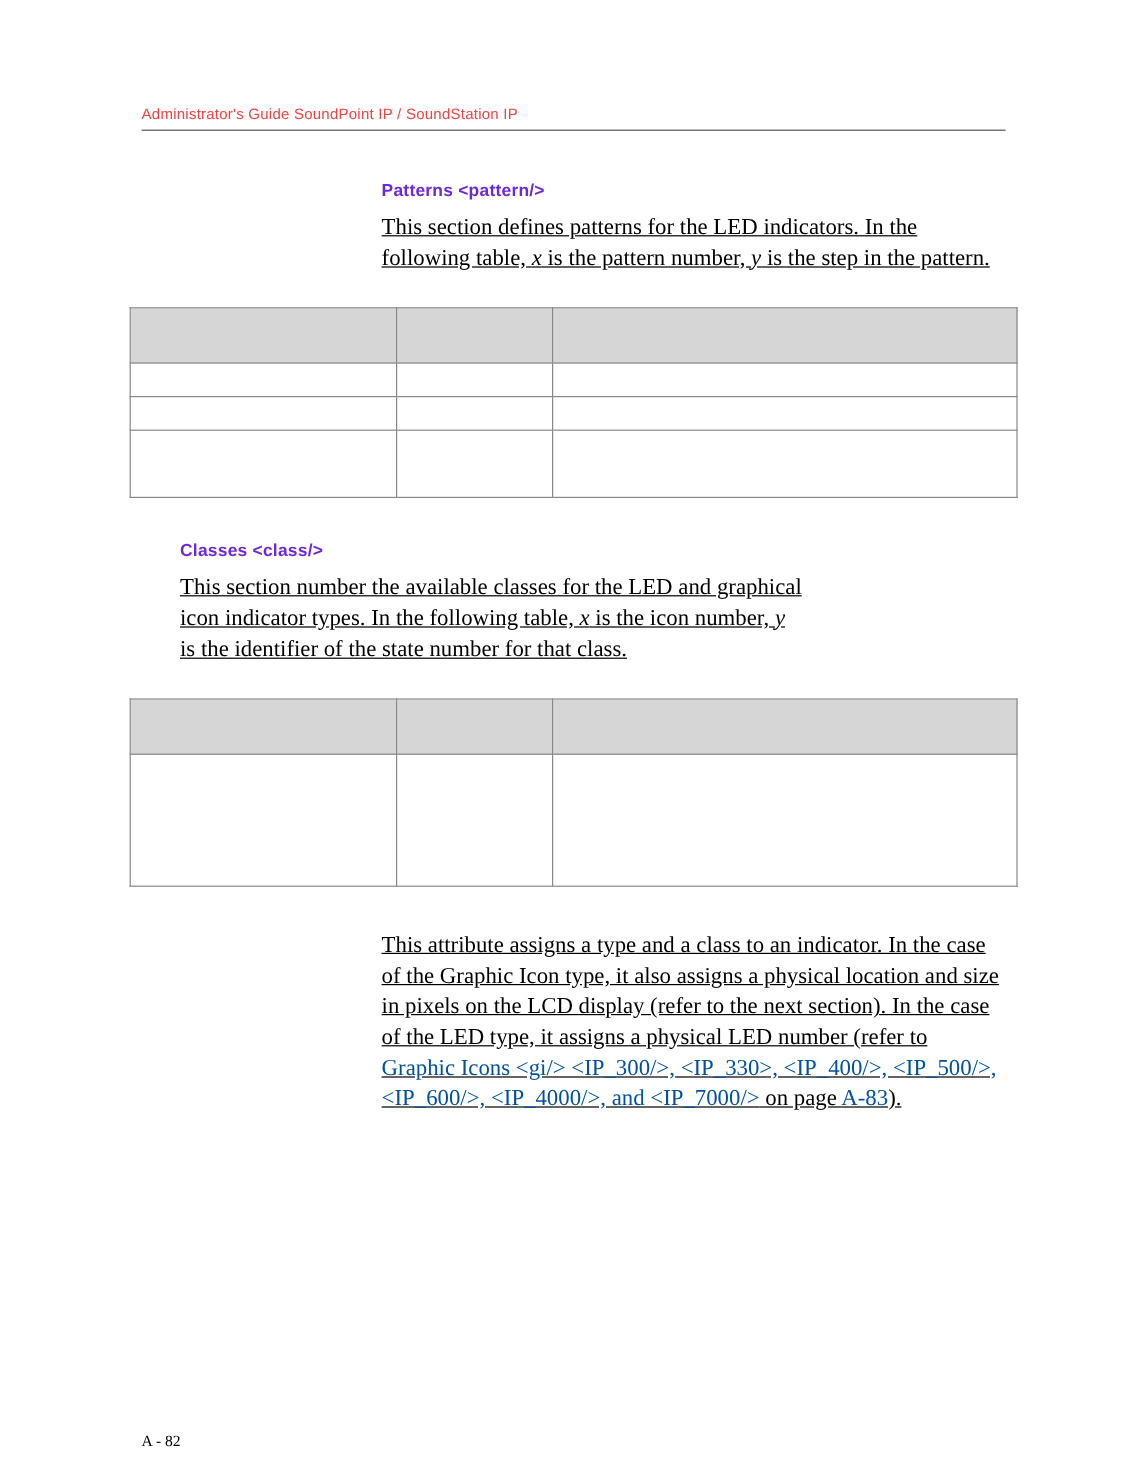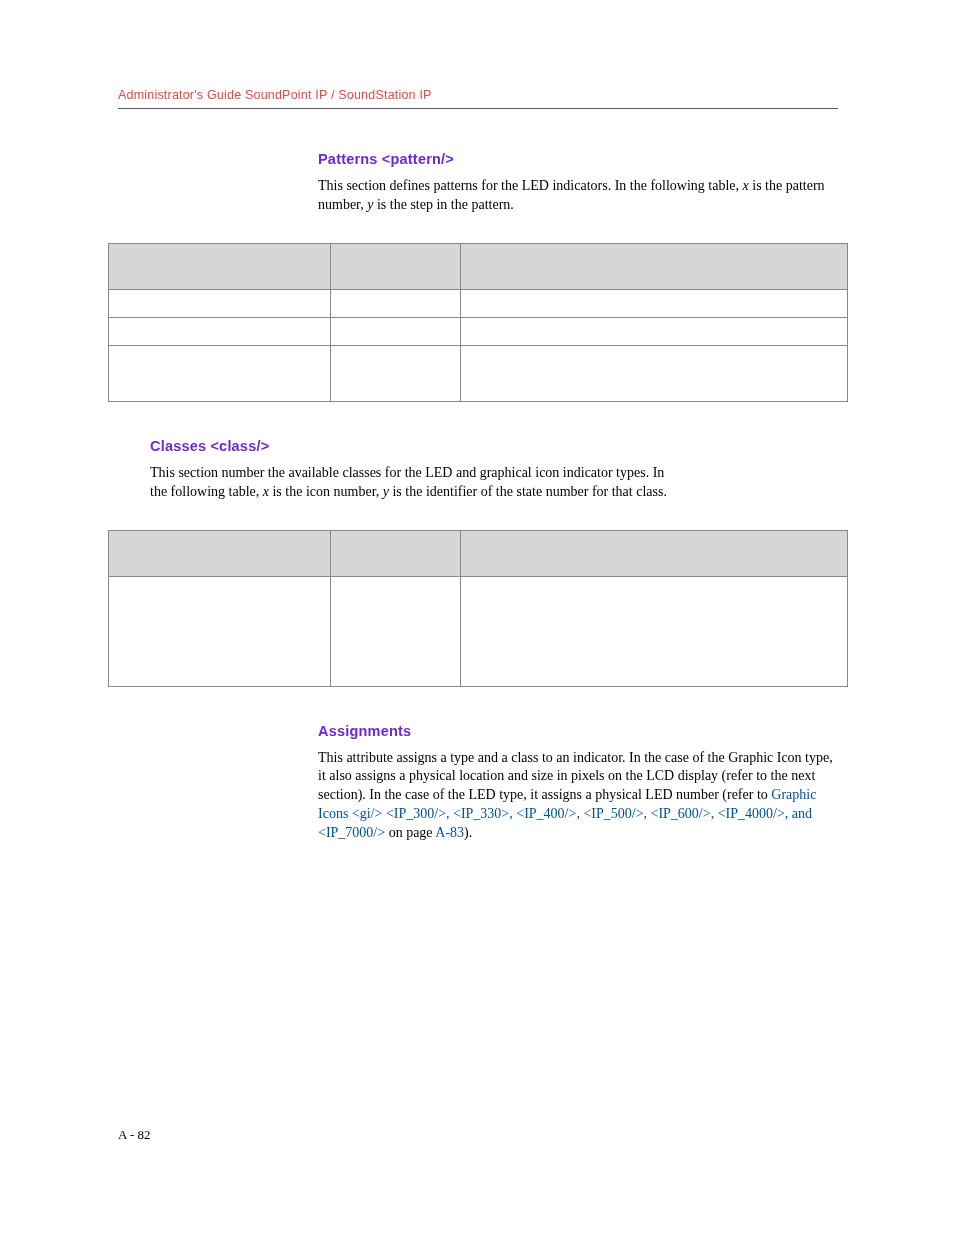--- a/index.html
+++ b/index.html
@@ -30,23 +30,24 @@
     width: 520px;
   }
   .section-title {
     font-family: "Futura", "Trebuchet MS", Arial, sans-serif;
     font-weight: bold;
     color: #6d28d9;
     font-size: 14.5px;
     letter-spacing: 0.2px;
   }
   .body-text {
-    font-size: 14px;
+    font-size: 19px;
     line-height: 1.35;
     margin-top: 10px;
+    text-decoration: underline;
   }
   .italic { font-style: italic; }
   table {
     border-collapse: collapse;
     width: 740px;
     margin-left: -10px;
     margin-top: 28px;
   }
   td, th {
     border: 1px solid #888;
@@ -60,21 +61,21 @@
   .col-c { width: auto; }
   .row-short td { height: 28px; }
   .row-tall td { height: 56px; }
   .row-vtall td { height: 110px; }
   .link {
     color: #0052a0;
   }
   .page-num {
     position: absolute;
     left: 118px;
-    top: 1127px;
+    top: 1193px;
     font-size: 13px;
   }
 </style>
 </head>
 <body>
 
 <div class="page">
   <div class="header">Administrator's Guide SoundPoint IP / SoundStation IP</div>
 
   <div class="content-block" style="margin-top:42px;">
@@ -125,20 +126,19 @@
     </tr>
     <tr class="row-vtall">
       <td></td>
       <td></td>
       <td></td>
     </tr>
   </tbody>
     </table>
 
   <div class="content-block" style="margin-top:36px;">
-    <div class="section-title">Assignments</div>
     <p class="body-text">
       <span>This attribute assigns a type and a class to an indicator. In the case of the Graphic Icon type, it also assigns a physical location and size in pixels on the LCD display (refer to the next section). In the case of the LED type, it assigns a physical LED number (refer to </span><span class="link">Graphic Icons &lt;gi/&gt; &lt;IP_300/&gt;, &lt;IP_330&gt;, &lt;IP_400/&gt;, &lt;IP_500/&gt;, &lt;IP_600/&gt;, &lt;IP_4000/&gt;, and &lt;IP_7000/&gt;</span><span> on page </span><span class="link">A-83</span><span>).</span>
     </p>
   </div>
 </div>
 
 <div class="page-num">A - 82</div>
 
 </body></html>

